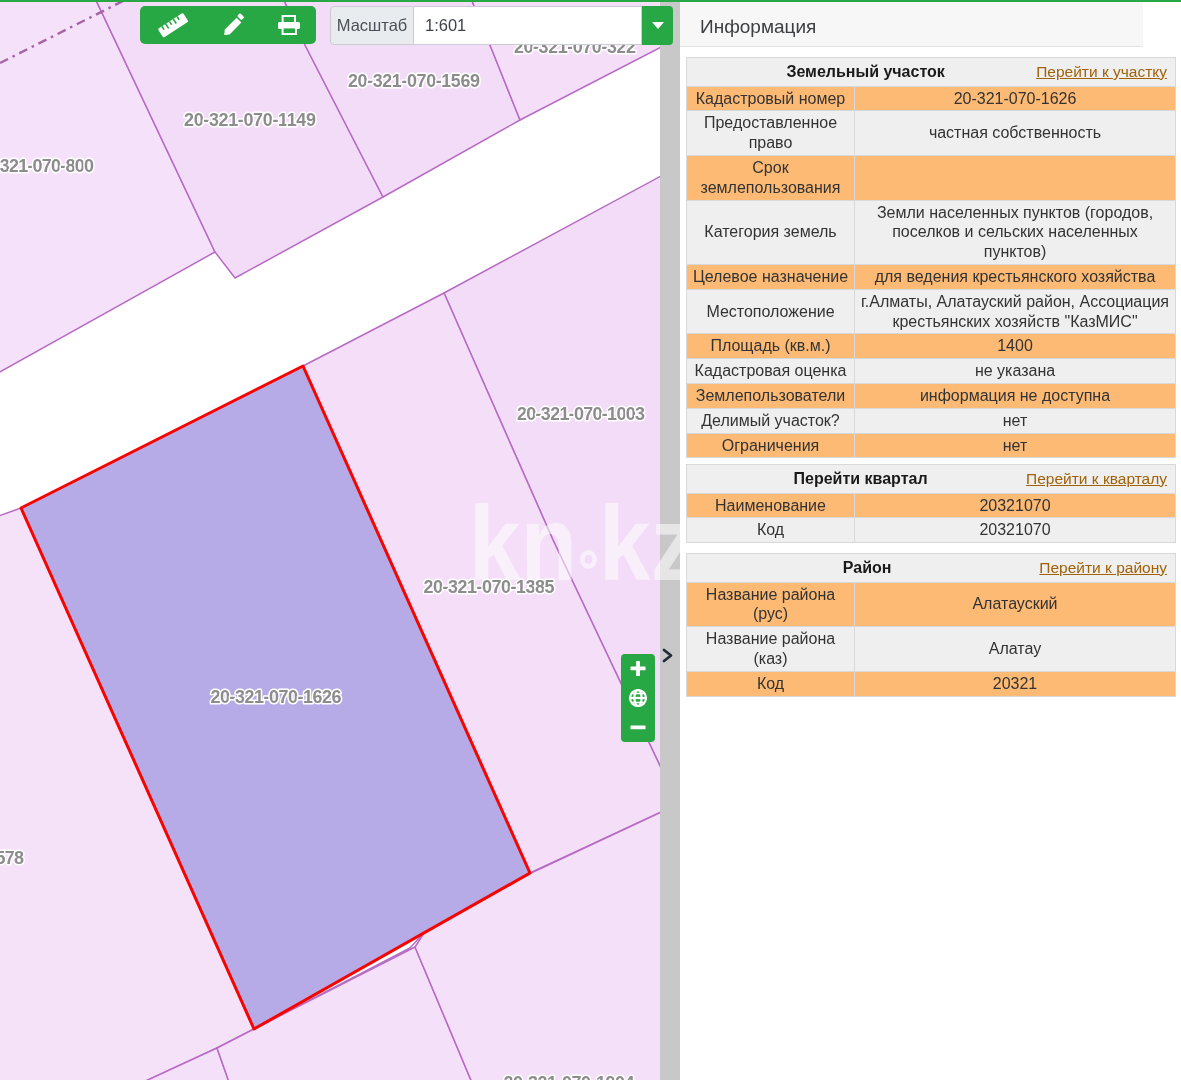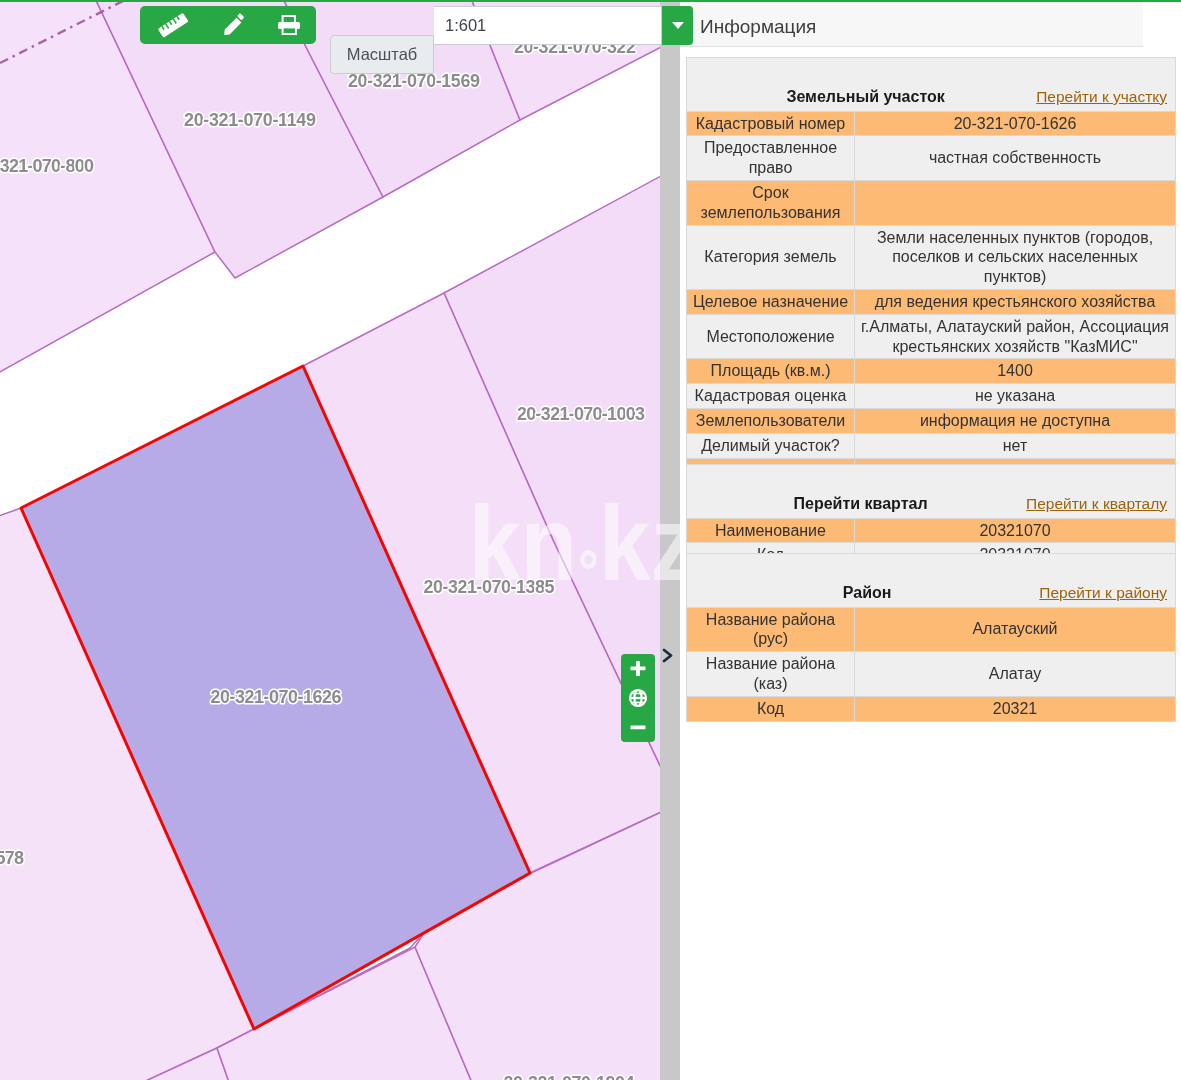--- a/index.html
+++ b/index.html
@@ -15,35 +15,35 @@
   #wmark{left:469px;top:490px;z-index:5;opacity:0.55;color:#fff;font-weight:bold;
          font-size:106px;letter-spacing:0;white-space:nowrap;line-height:1;
          transform:scaleX(0.875);transform-origin:0 0;}
   #wmark .ring{display:inline-block;width:9px;height:9px;border:5px solid #fff;border-radius:50%;margin:0 3px 11px 3px;}
   
   #tbar{left:140px;top:6px;width:176px;height:38px;background:#28a745;border-radius:5px;z-index:10;
         display:flex;align-items:center;justify-content:space-around;}
   
   #scaleg{left:330px;top:6px;height:39px;z-index:10;display:flex;}
   #scaleg>div{height:39px;}
-  #scaleg .lab{width:104px;background:#e9ecef;border:1px solid #c9cdd2;border-radius:4px 0 0 4px;
-      display:flex;align-items:center;justify-content:center;font-size:16.5px;color:#495057;box-sizing:border-box;margin-top:29px;}
+  #scaleg .lab{width:84px;background:#e9ecef;border:1px solid #c9cdd2;border-radius:4px 0 0 4px;
+      display:flex;align-items:center;justify-content:center;font-size:16.5px;color:#495057;box-sizing:border-box;}
   #scaleg .inp{width:228px;background:#fff;border:1px solid #c9cdd2;border-left:none;box-sizing:border-box;
       display:flex;align-items:center;font-size:16.5px;color:#3d4349;padding-left:11px;}
   #scaleg .btn{width:31px;background:#28a745;border-radius:0 4px 4px 0;display:flex;align-items:center;justify-content:center;}
   
   #zoomc{left:621px;top:654px;width:34px;height:88px;background:#28a745;border-radius:4px;z-index:10;}
   #chev{left:662px;top:648px;z-index:7;}
   
   .itab{position:absolute;left:686px;width:489px;border-collapse:collapse;table-layout:fixed;z-index:6;
         font-size:16px;color:#333;}
   .itab td{border:1px solid #d9d9d9;padding:2px 4px;line-height:19.8px;text-align:center;
            overflow:hidden;}
   .itab .hd{background:#efefef;padding:3.9px 8px;}
-  .itab .hd .hwrap{display:flex;align-items:flex-end;margin-top:25px;}
+  .itab .hd .hwrap{display:flex;align-items:flex-end;}
   .itab .hd .htxt{flex:1;text-align:center;font-weight:bold;font-size:16px;color:#1a1a1a;}
   .itab .hd a{color:#a16207;font-size:15.5px;text-decoration:underline;font-weight:normal;}
   .g{background:#efefef;}
   .w{background:#fdba74;}
 </style>
 </head>
 <body>
 <div class="abs" id="map">
 <svg width="661" height="1080" viewBox="0 0 661 1080">
   <rect x="0" y="0" width="661" height="1080" fill="#ffffff"></rect>

